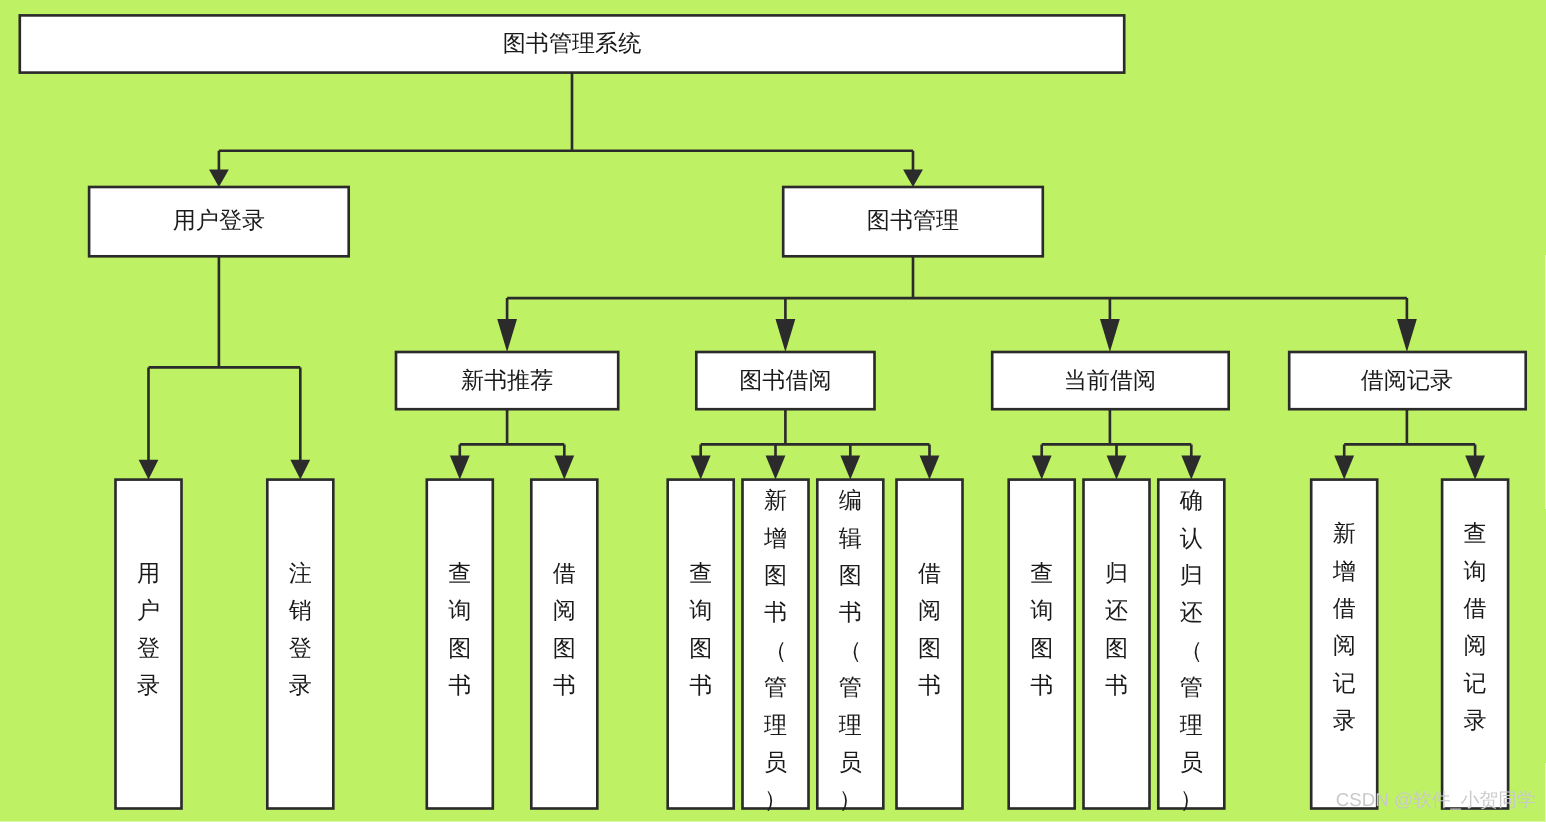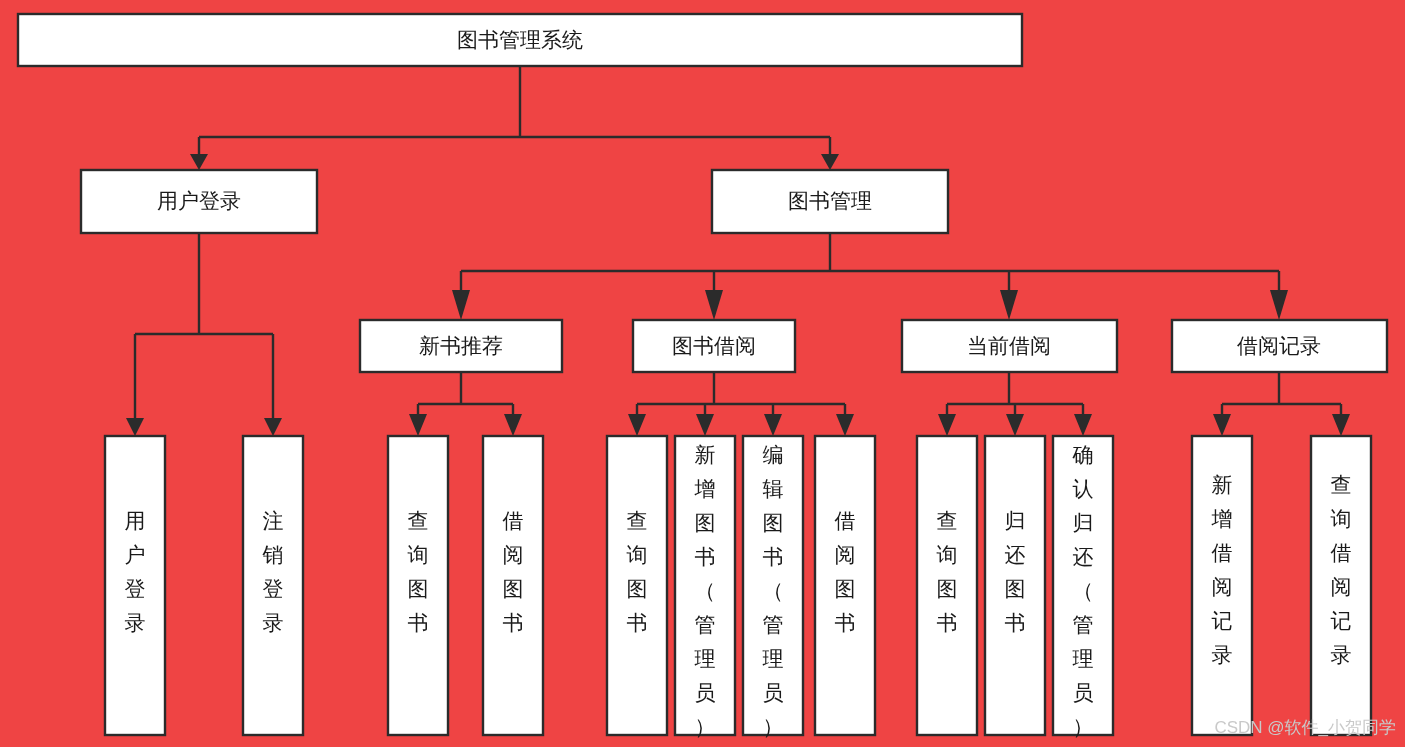--- a/index.html
+++ b/index.html
@@ -10,21 +10,21 @@
   body {
     width: 1405px;
     height: 747px;
     font-family: "Liberation Sans", sans-serif;
     overflow: hidden;
   }
   #diagram-root {
     position: relative;
     width: 1405px;
     height: 747px;
-    background: #ef4444;
+    background: #bef264;
   }
   svg.diagram {
     position: absolute;
     top: 0;
     left: 0;
     width: 1405px;
     height: 747px;
     display: block;
   }
   .node-box {

